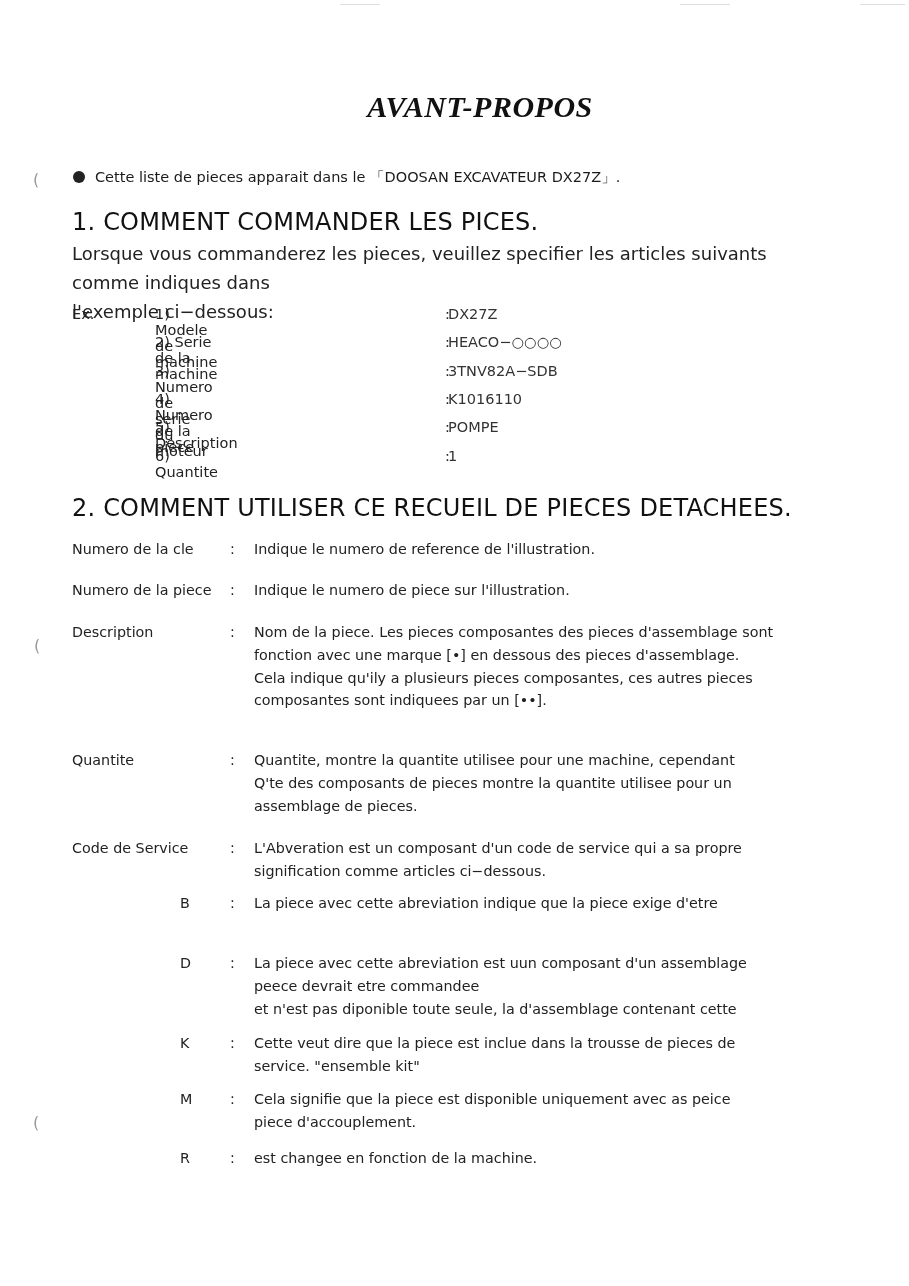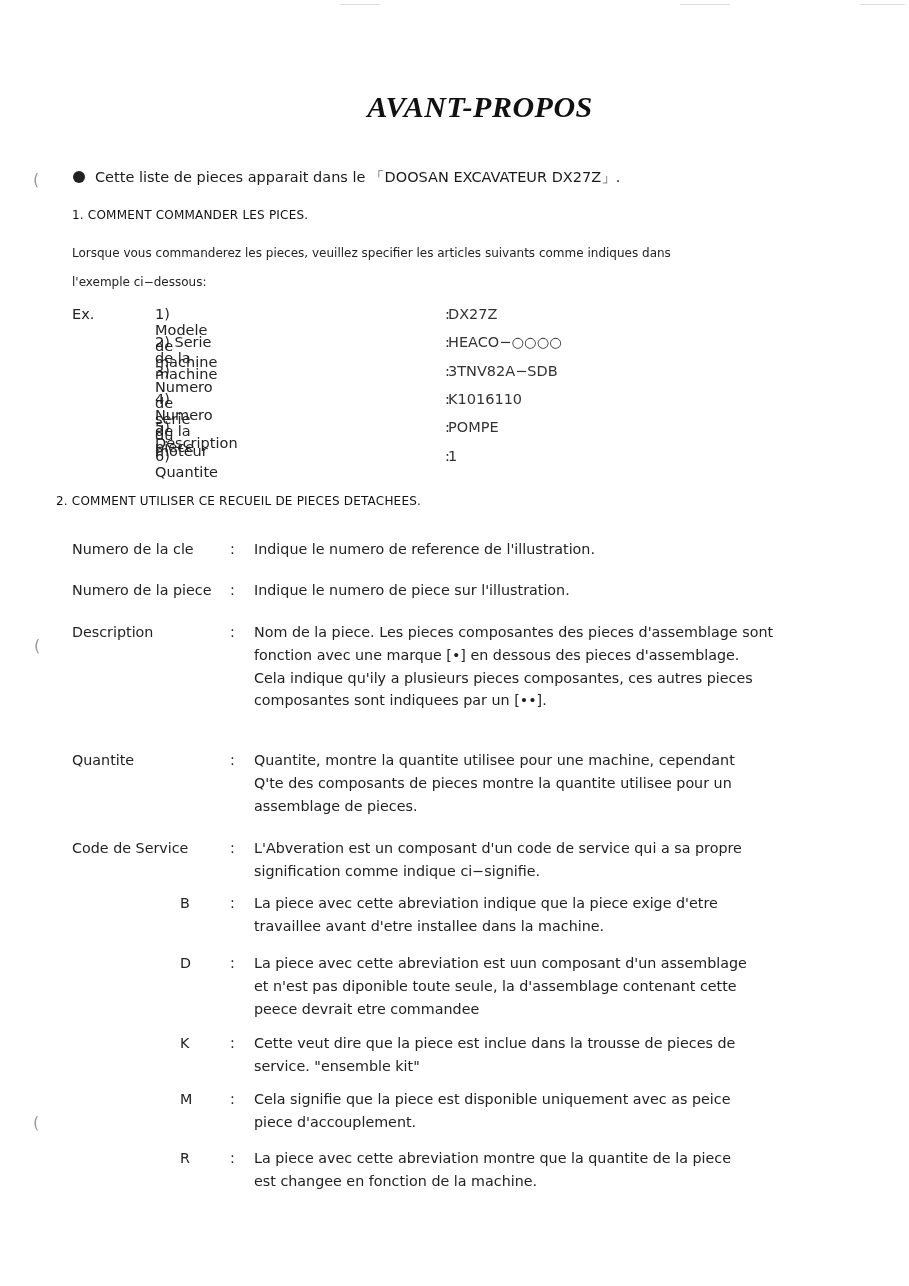--- a/index.html
+++ b/index.html
@@ -47,26 +47,26 @@
       background: #222;
       margin-right: 10px;
       vertical-align: -1px;
     }
     .margin-mark {
       position: absolute;
       color: #999;
       font-size: 16px;
     }
     .h1 {
-      font-size: 12px;
+      font-size: 24px;
       color: #111;
       letter-spacing: 0.2px;
     }
     .para {
-      font-size: 12px;
+      font-size: 18px;
       color: #222;
       line-height: 29px;
       white-space: normal;
       width: 740px;
     }
     .ex-row {
       position: absolute;
       font-size: 14.5px;
       color: #222;
       height: 20px;
@@ -154,21 +154,21 @@
       <span class="ex-colon">:</span>
       <span class="ex-value">POMPE</span>
     </div>
     <div class="ex-row" style="left:72px;top:448px;">
       <span class="ex-item">6) Quantite</span>
       <span class="ex-colon">:</span>
       <span class="ex-value">1</span>
     </div>
   </div>
 
-  <div class="abs h1" style="left:56px;top:494px;">2.  COMMENT UTILISER CE RECUEIL DE PIECES DETACHEES.</div>
+  <div class="abs h1" style="left:72px;top:494px;">2.  COMMENT UTILISER CE RECUEIL DE PIECES DETACHEES.</div>
 
   <div class="def" style="top:541px;">
     <span class="def-term">Numero de la cle</span>
     <span class="def-colon">:</span>
     <div class="def-text">
       <span>Indique le numero de reference de l'illustration.</span>
     </div>
   </div>
 
   <div class="def" style="top:582px;">
@@ -198,40 +198,39 @@
       <span>Q'te des composants de pieces montre la quantite utilisee pour un</span>
       <span>assemblage de pieces.</span>
     </div>
   </div>
 
   <div class="def" style="top:840px;">
     <span class="def-term">Code de Service</span>
     <span class="def-colon">:</span>
     <div class="def-text">
       <span>L'Abveration est un composant d'un code de service qui a sa propre</span>
-      <span>signification comme indique ci−signifie.</span>
+      <span>signification comme articles ci−dessous.</span>
     </div>
   </div>
 
   <div class="def" style="top:895px;">
     <span class="code-term">B</span>
     <span class="def-colon">:</span>
     <div class="def-text">
       <span>La piece avec cette abreviation indique que la piece exige d'etre</span>
-      <span>travaillee avant d'etre installee dans la machine.</span>
     </div>
   </div>
 
   <div class="def" style="top:955px;">
     <span class="code-term">D</span>
     <span class="def-colon">:</span>
     <div class="def-text">
       <span>La piece avec cette abreviation est uun composant d'un assemblage</span>
+      <span>peece devrait etre commandee</span>
       <span>et n'est pas diponible toute seule, la d'assemblage contenant cette</span>
-      <span>peece devrait etre commandee</span>
     </div>
   </div>
 
   <div class="def" style="top:1035px;">
     <span class="code-term">K</span>
     <span class="def-colon">:</span>
     <div class="def-text">
       <span>Cette veut dire que la piece est inclue dans la trousse de pieces de</span>
       <span>service. "ensemble kit"</span>
     </div>
@@ -243,18 +242,17 @@
     <div class="def-text">
       <span>Cela signifie que la piece est disponible uniquement avec as peice</span>
       <span>piece d'accouplement.</span>
     </div>
   </div>
 
   <div class="def" style="top:1150px;">
     <span class="code-term">R</span>
     <span class="def-colon">:</span>
     <div class="def-text">
-      <span>La piece avec cette abreviation montre que la quantite de la piece</span>
       <span>est changee en fonction de la machine.</span>
     </div>
   </div>
 
 </div>
 
 </body></html>

